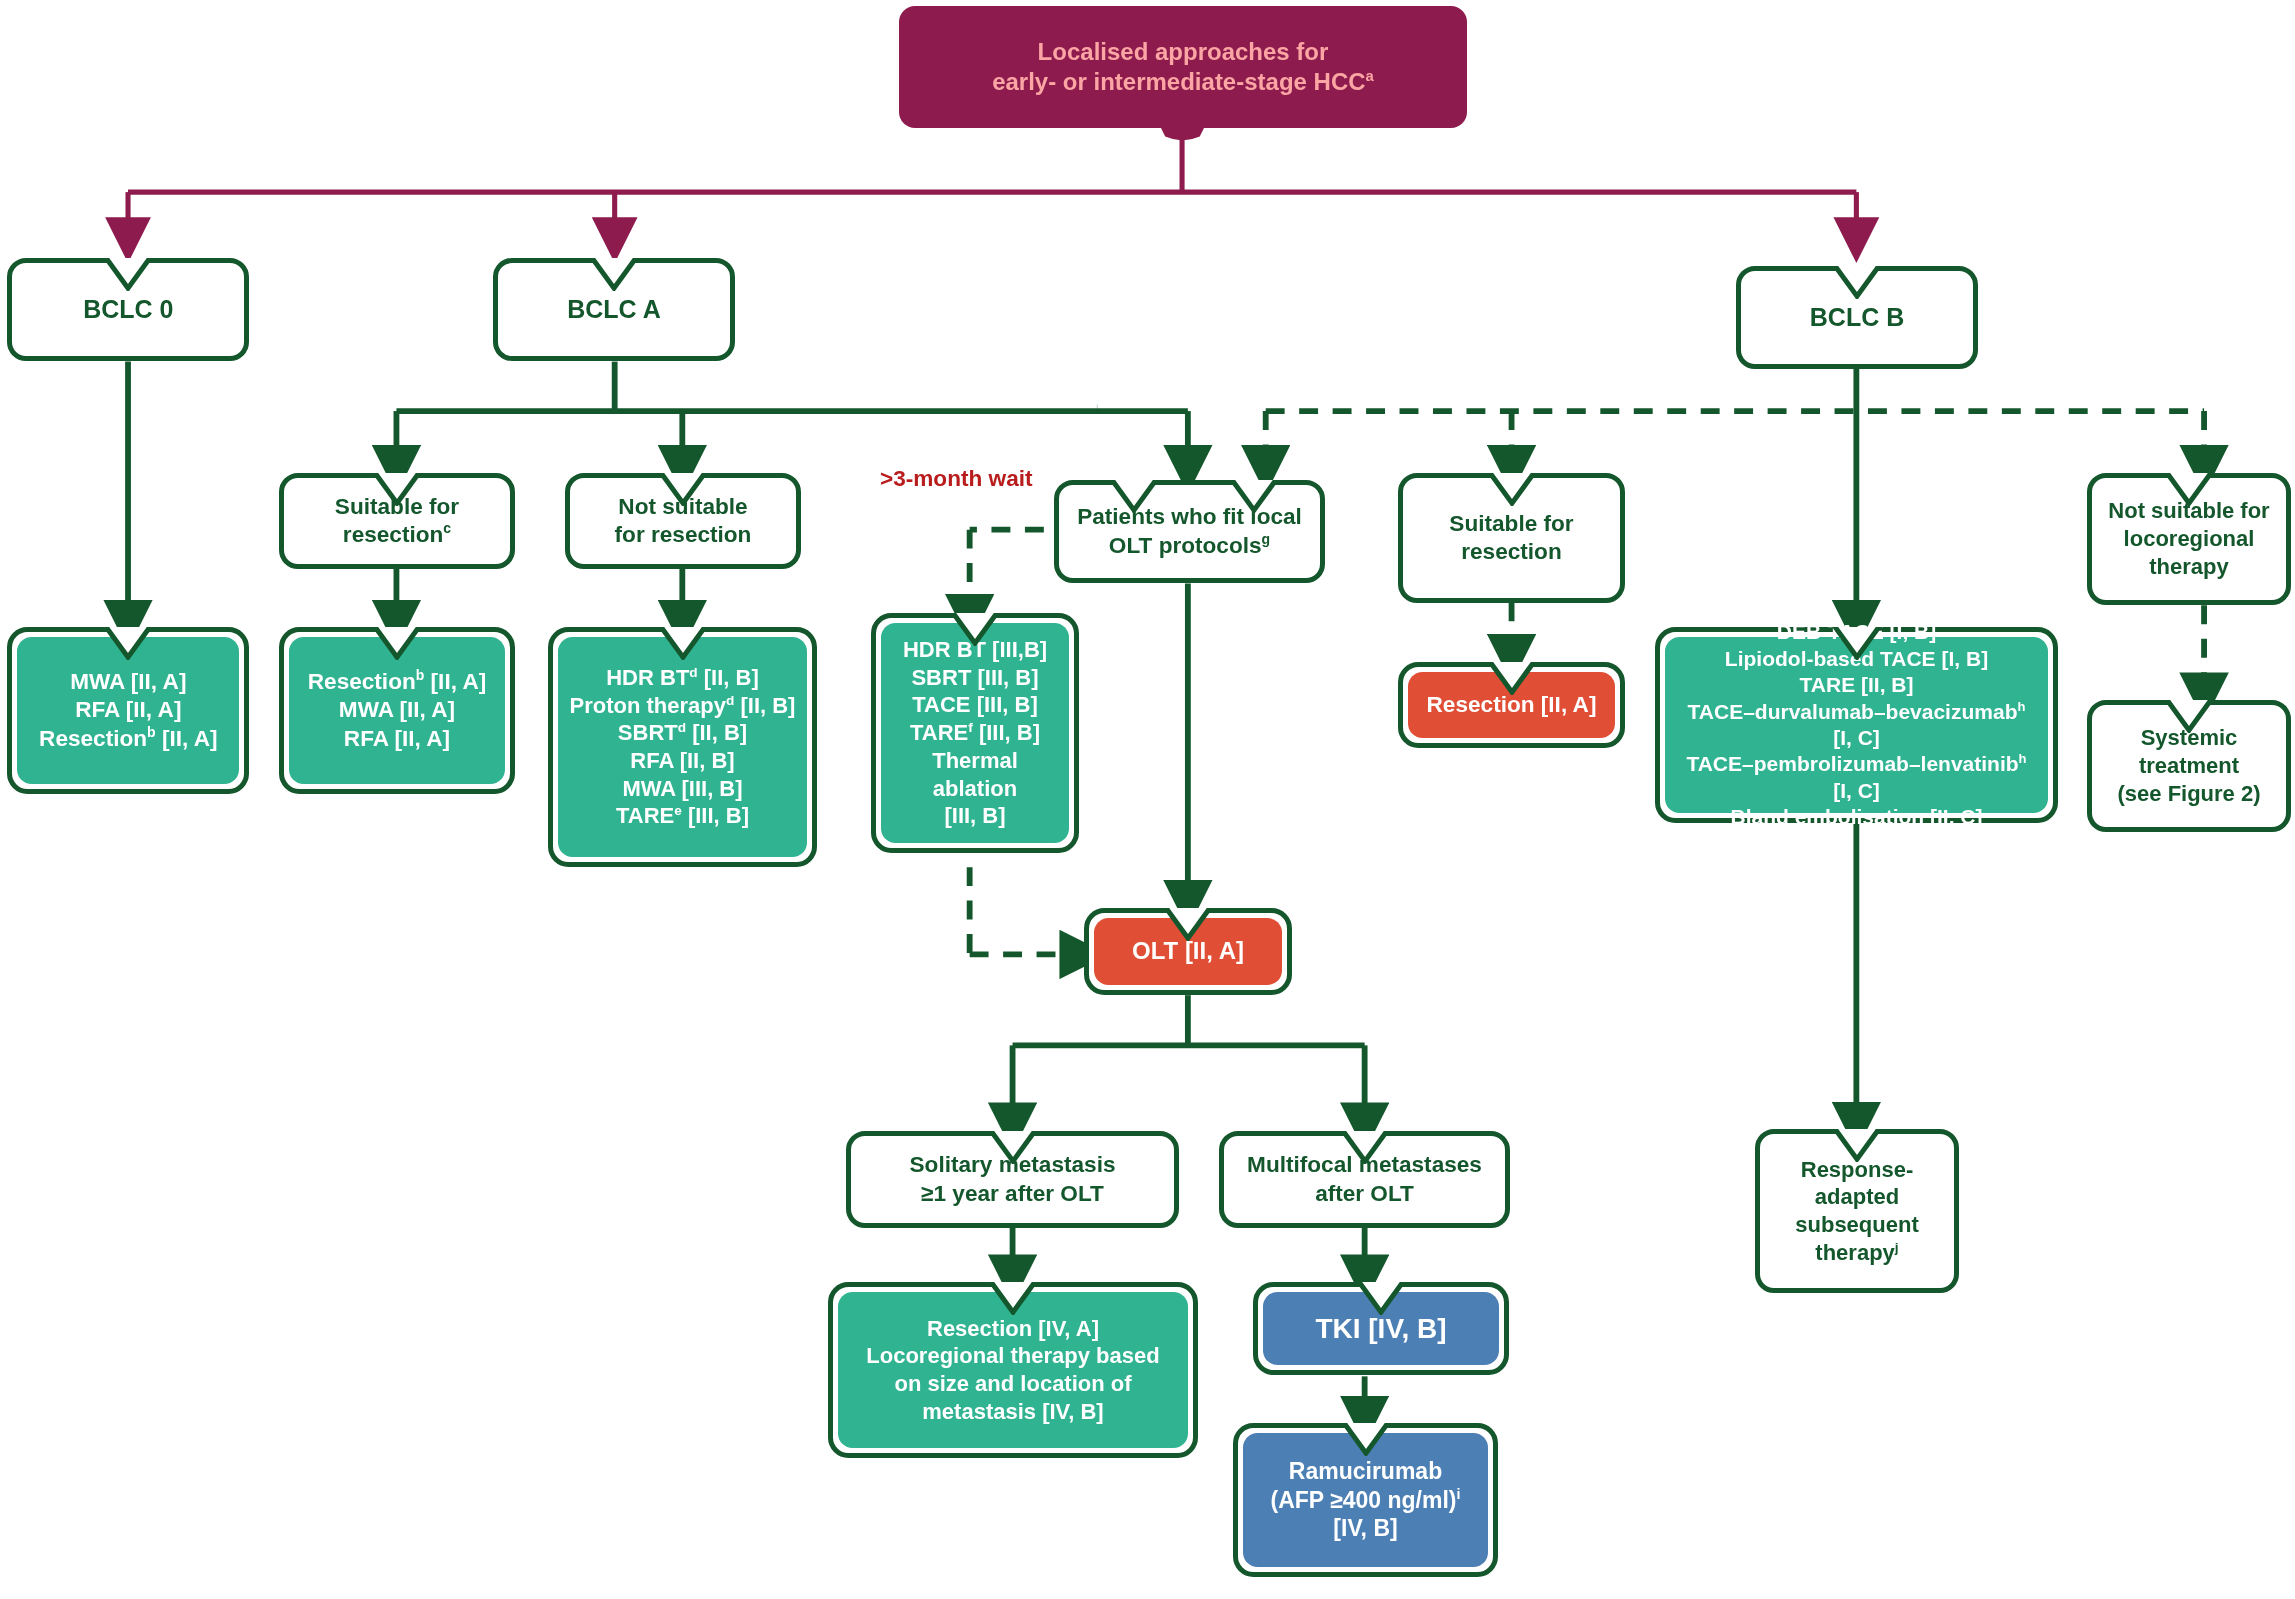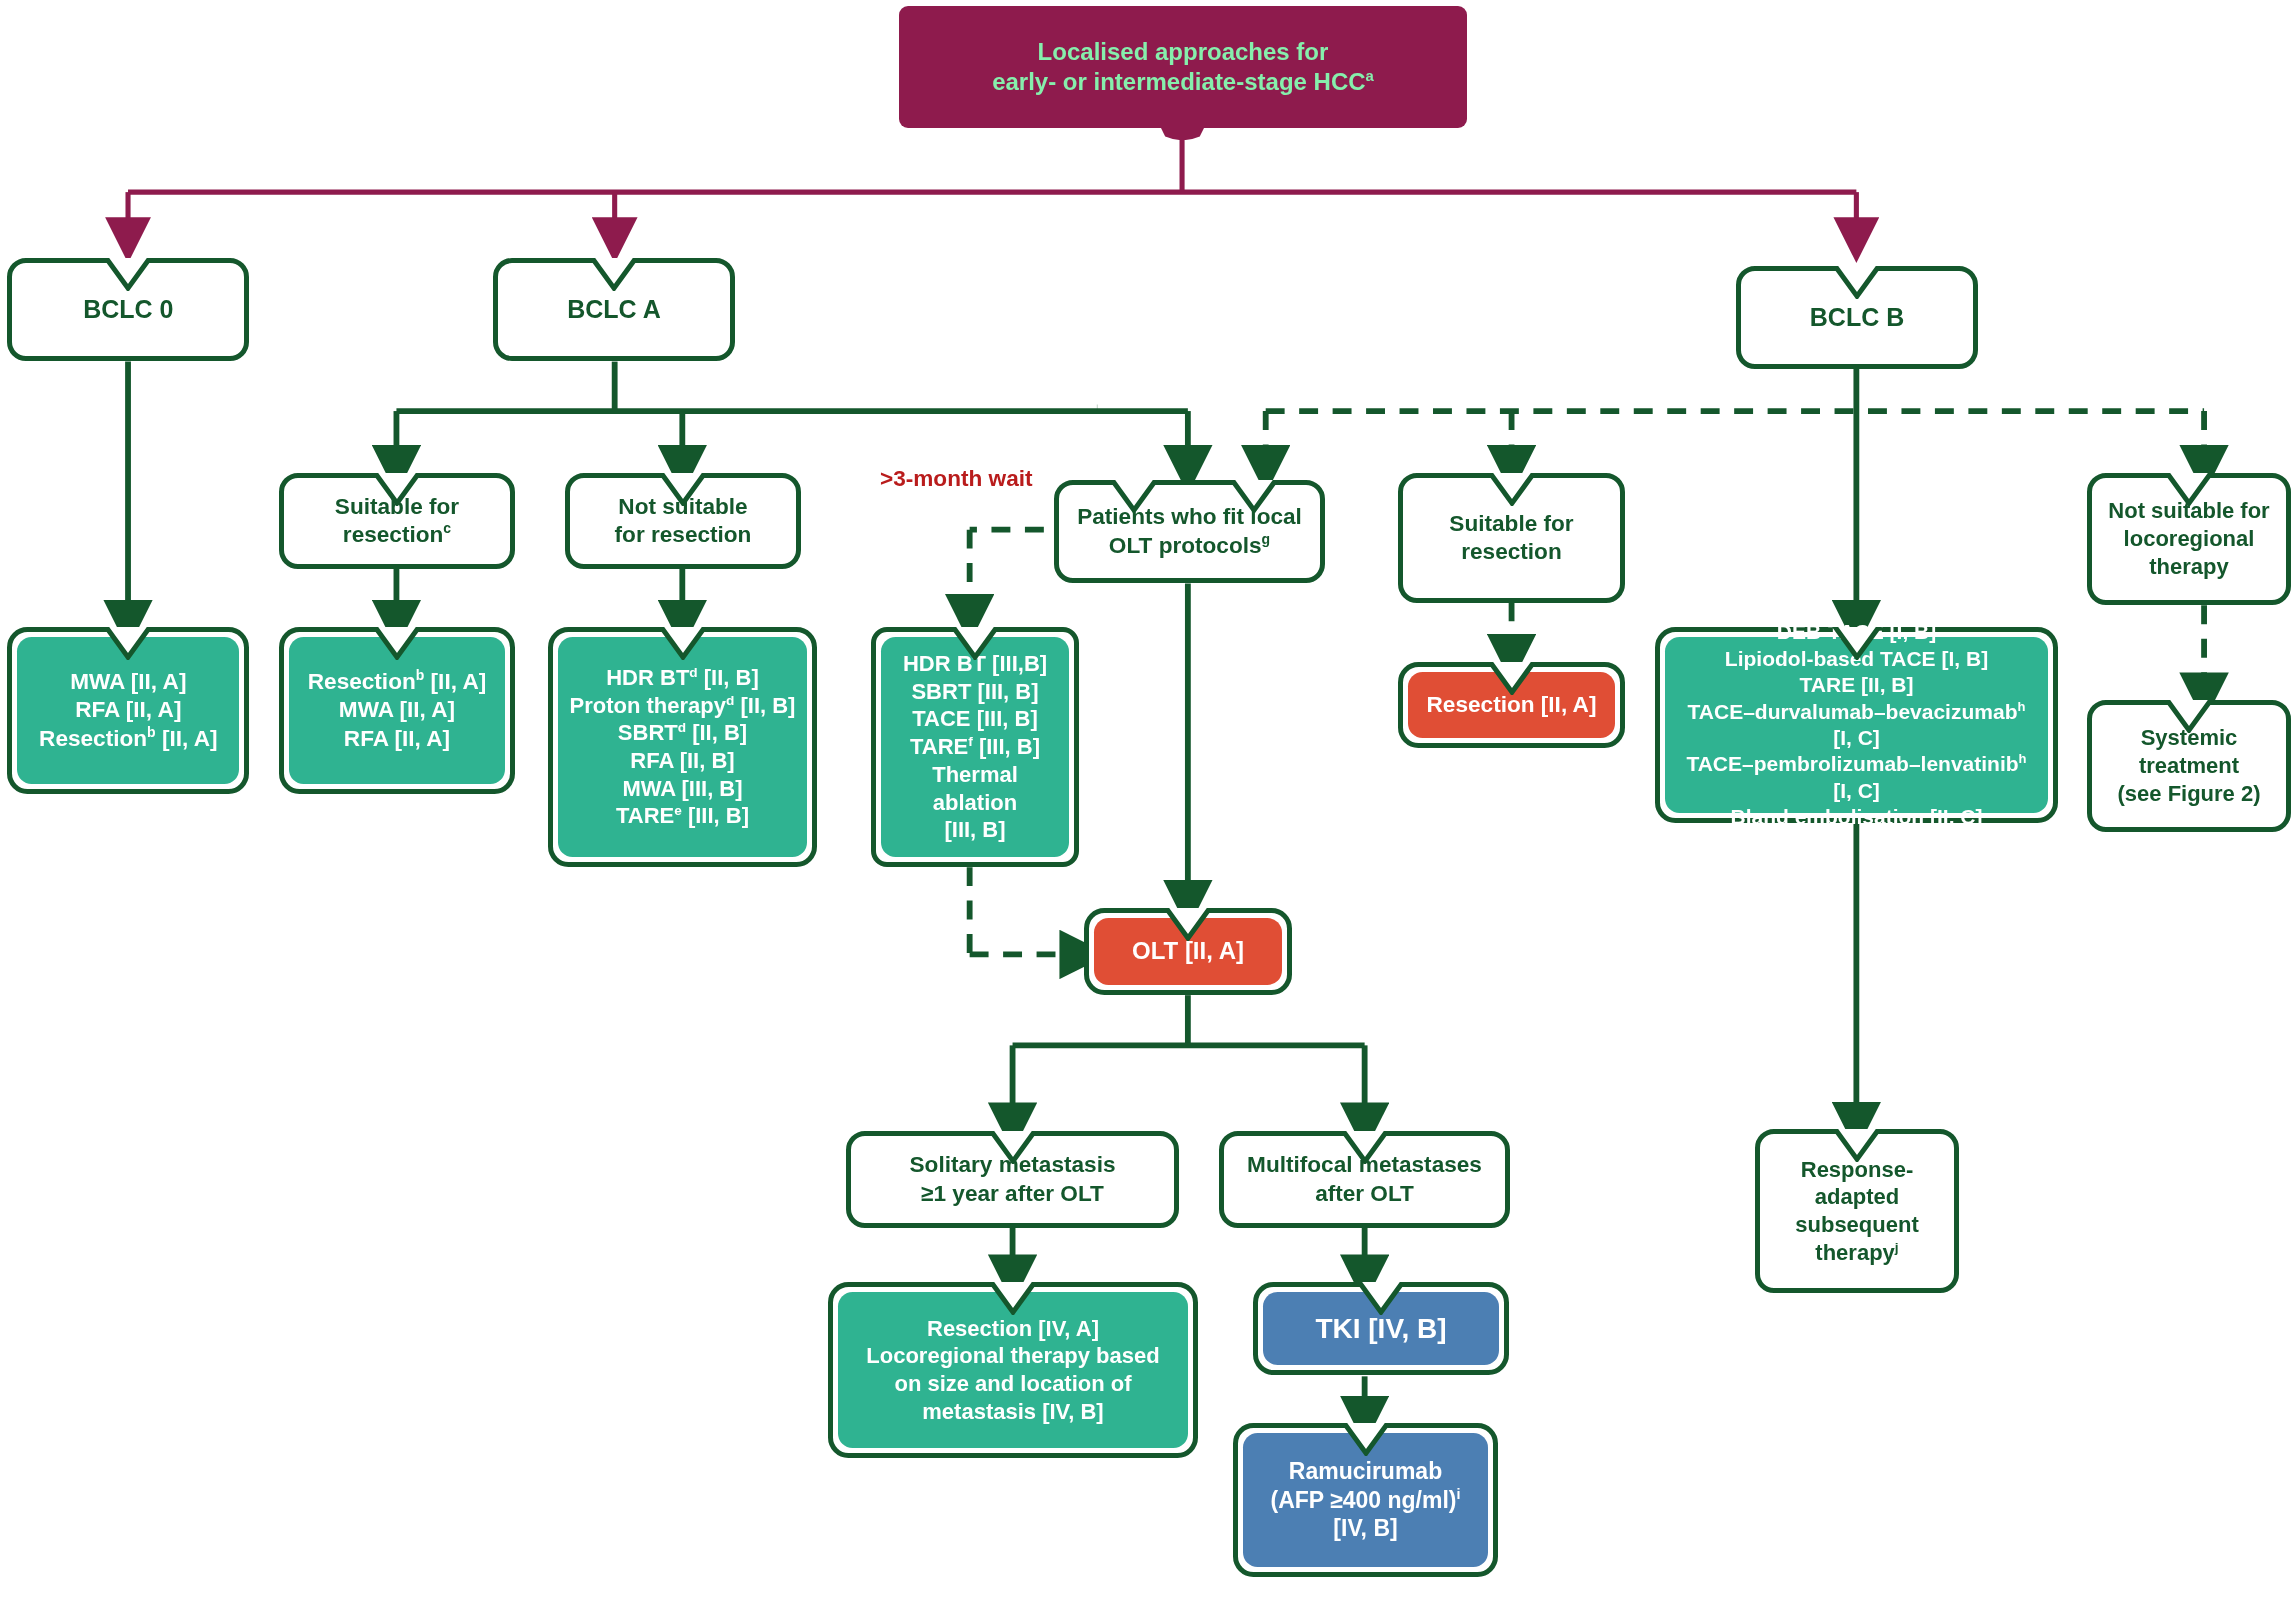--- a/index.html
+++ b/index.html
@@ -59,22 +59,22 @@
     align-items:center;
     justify-content:center;
     color:#ffffff;
   }
   .node.green  .fill{ background:#2FB391; }
   .node.orange .fill{ background:#E04E35; }
   .node.blue   .fill{ background:#4C7FB3; }
   .node.maroon{
     border:none;
     background:#8E1B4D;
-    color:#86efac;
-    border-radius:9px;
+    color:#fca5a5;
+    border-radius:16px;
     padding:0;
   }
 
   
   .notch{
     position:absolute;
     top:-5.1px;
     width:52px;
     height:33px;
     z-index:5;
@@ -301,21 +301,21 @@
           <path d="M-1,-8 L73,-8 L73,0 L64,0 L36,40 L8,0 L-1,0 Z" fill="#ffffff"></path>
           <path d="M4,-2 L36,42 L68,-2" fill="none" stroke="#14572C" stroke-width="7"></path>
         </svg>
     </div>
     <div class="txt">
       <span>Patients who fit local</span><br>
       <span>OLT protocols</span><sup>g</sup>
     </div>
   </div>
 
-  <div class="node filled green" style="left:871px;top:627px;width:208px;height:240px;font-size:22px;border-radius:16px;">
+  <div class="node filled green" style="left:871px;top:613px;width:208px;height:240px;font-size:22px;">
     <div class="notch" style="left:calc(50% - 26px);top:-5.1px;">
       <svg viewBox="0 0 72 46" width="52" height="33">
           <path d="M-1,-8 L73,-8 L73,0 L64,0 L36,40 L8,0 L-1,0 Z" fill="#ffffff"></path>
           <path d="M4,-2 L36,42 L68,-2" fill="none" stroke="#14572C" stroke-width="7"></path>
         </svg>
     </div>
     <div class="fill">
         <div class="txt">
       <span>HDR BT [III,B]</span><br>
       <span>SBRT [III, B]</span><br>

